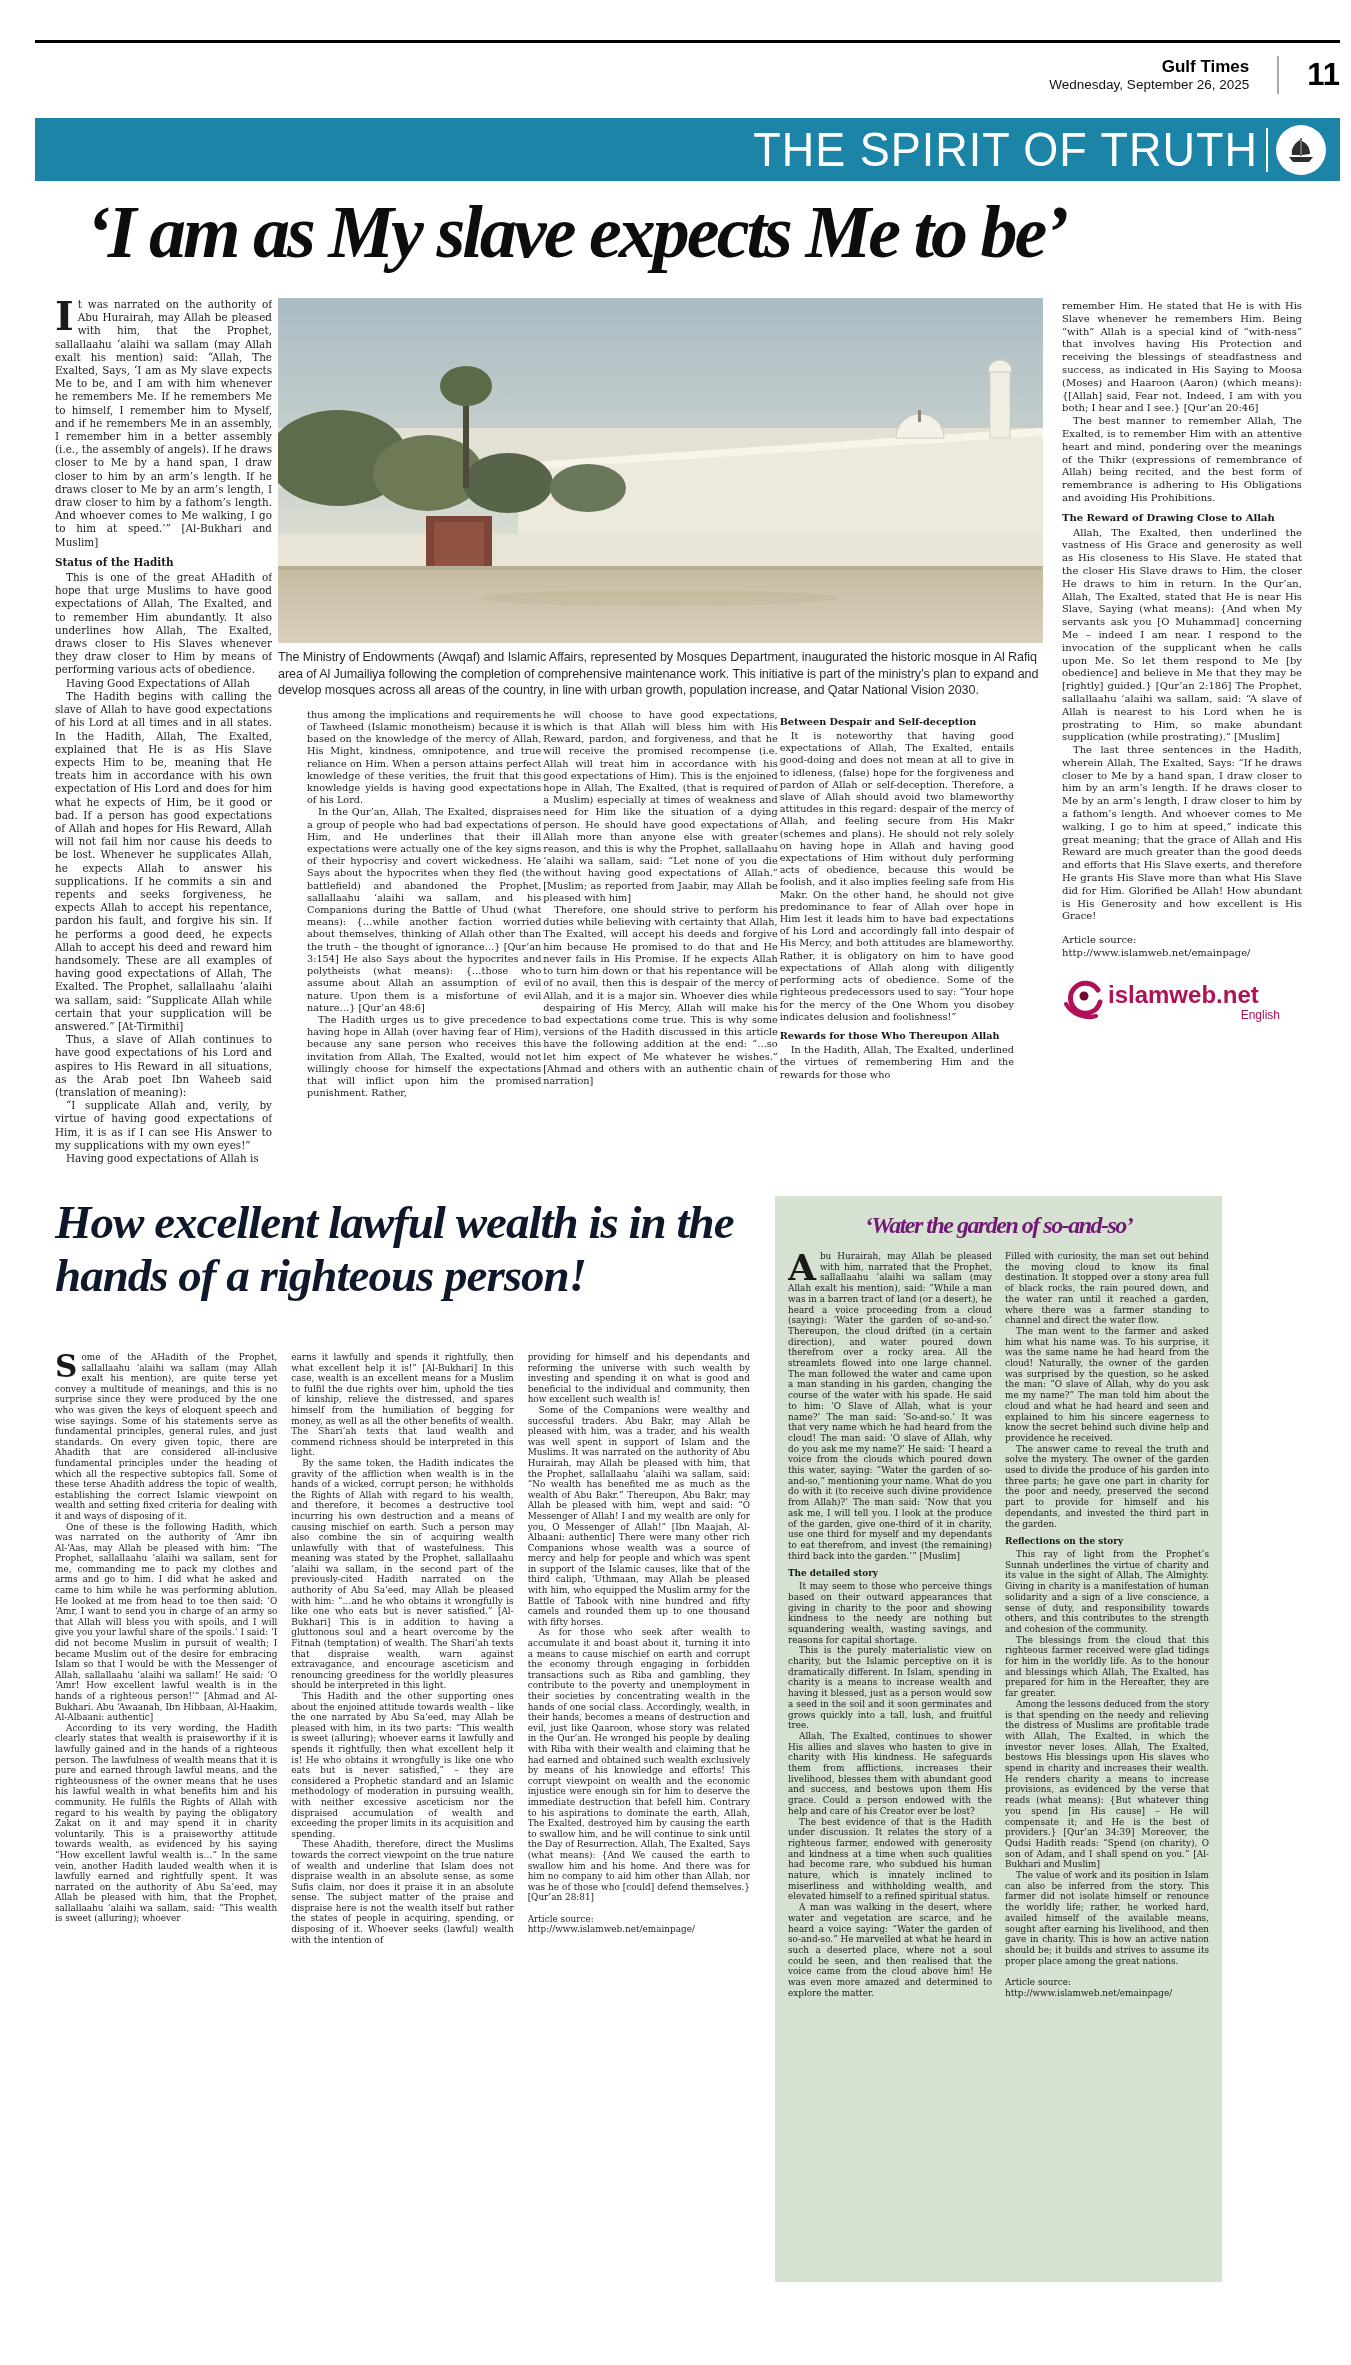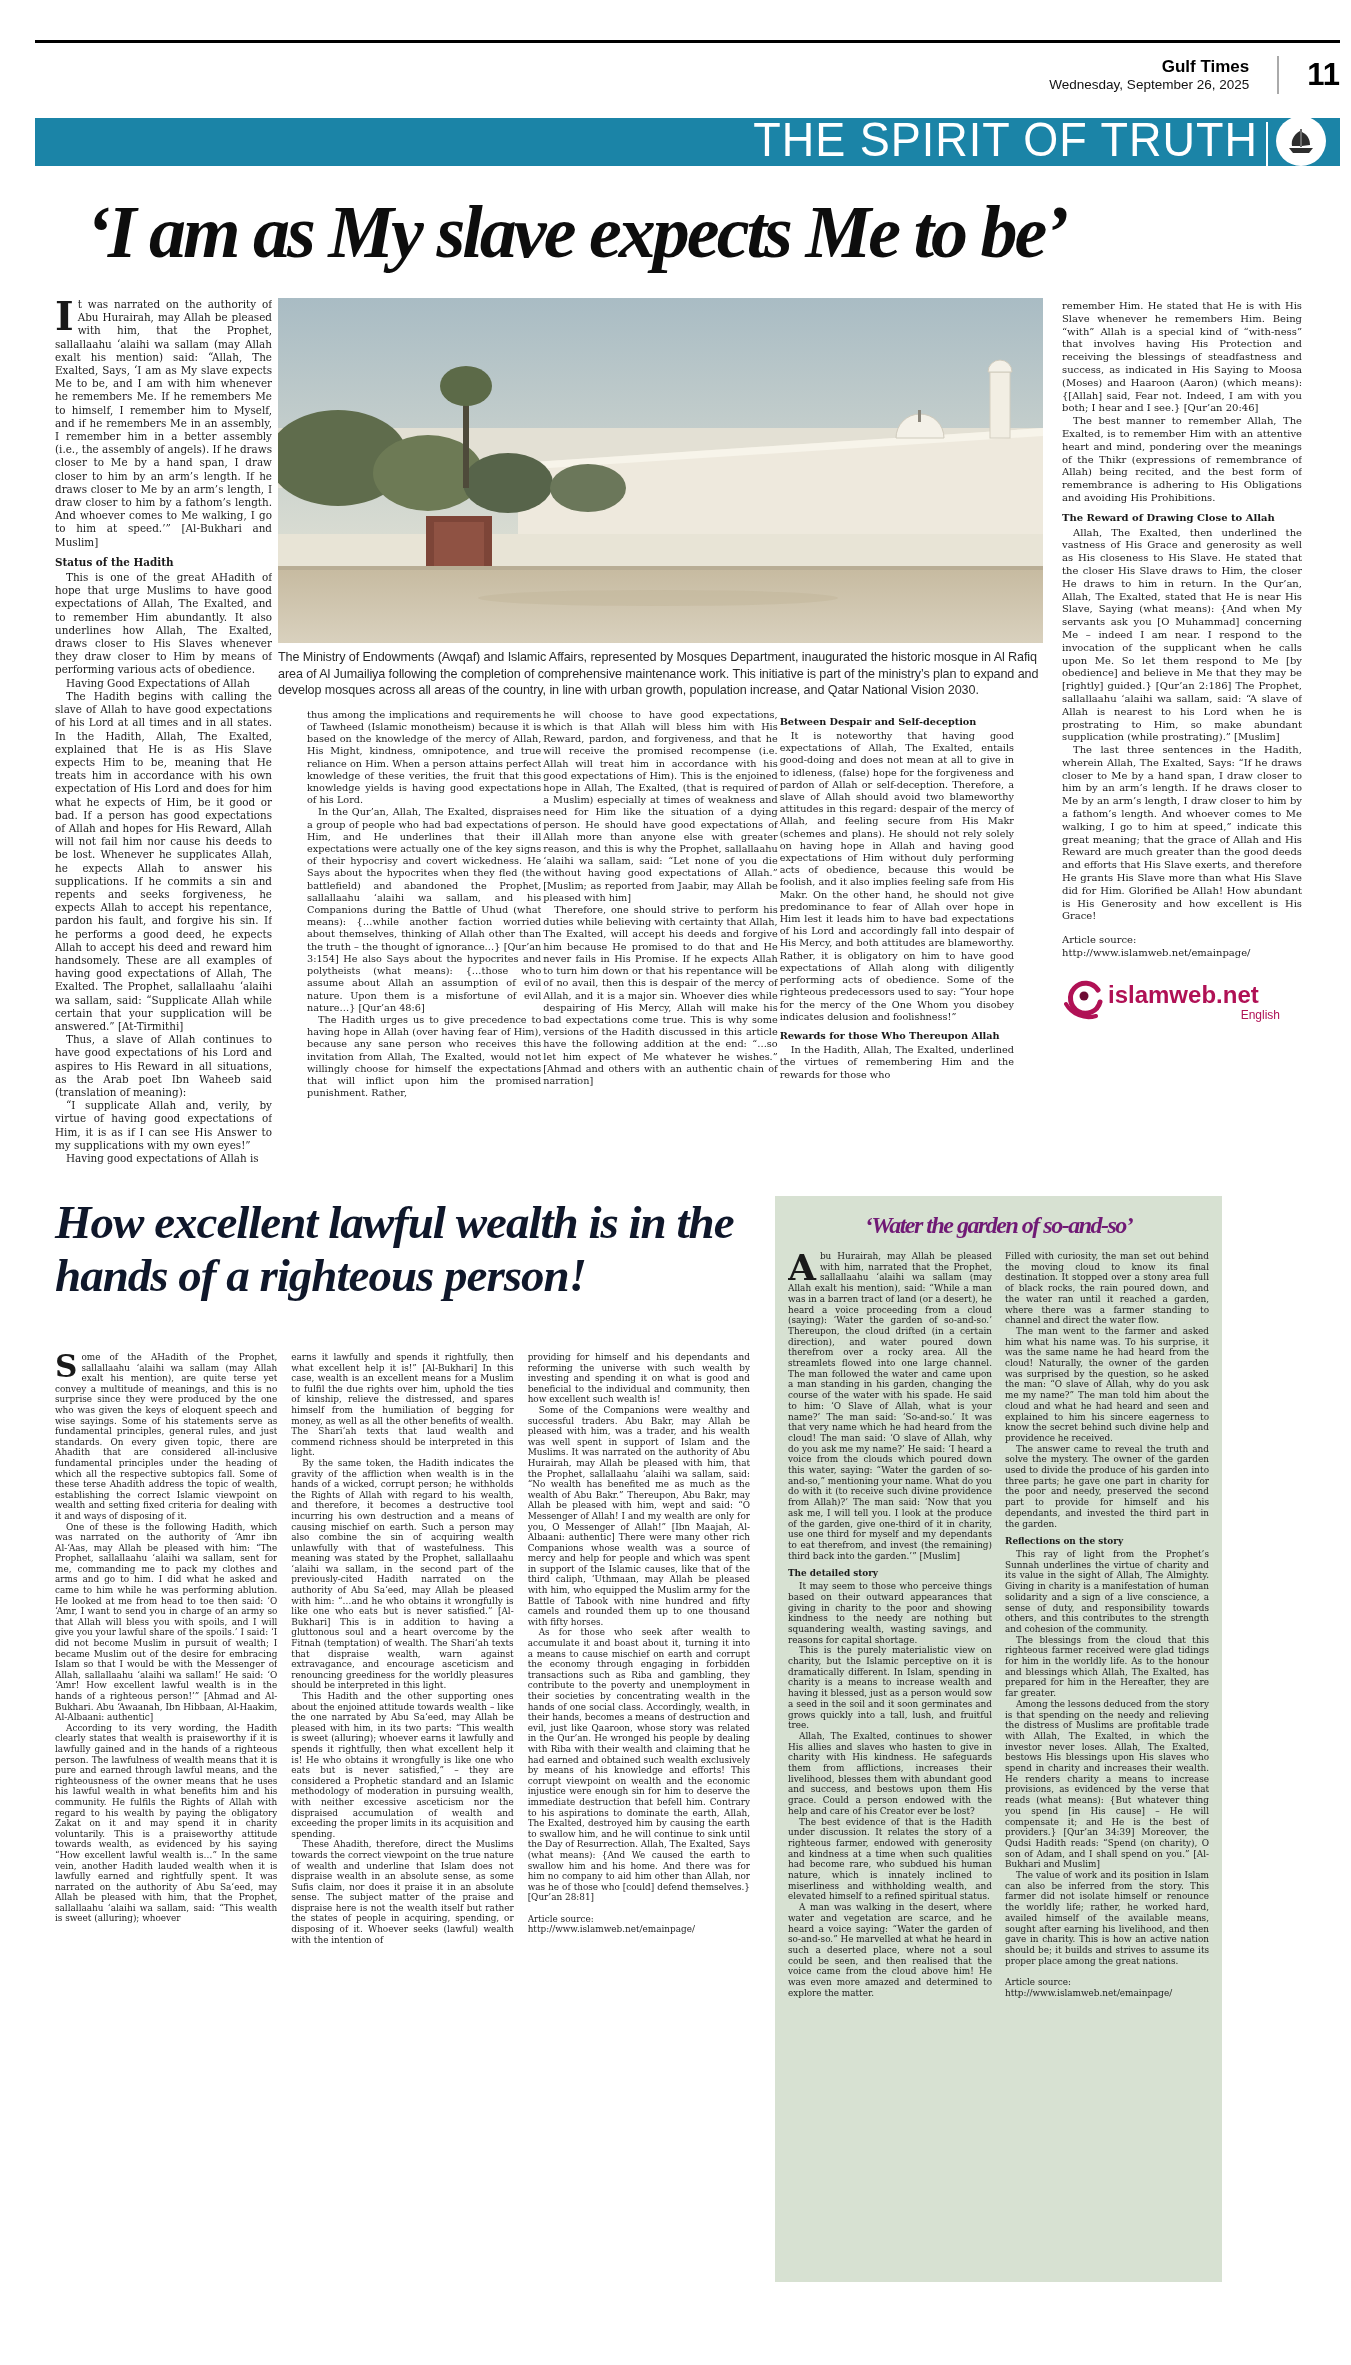--- a/index.html
+++ b/index.html
@@ -7,34 +7,34 @@
         font-family:"DejaVu Serif",serif;color:#1a1a1a;}
   
   #toprule{position:absolute;left:35px;top:40px;width:1305px;height:3px;background:#000;}
   #mast{position:absolute;left:900px;top:56px;width:440px;display:flex;justify-content:flex-end;align-items:center;gap:28px;font-family:"Liberation Sans",sans-serif;}
   #mast .titles{text-align:right;line-height:1.15;}
   #mast .paper{font-size:17px;font-weight:bold;color:#000;}
   #mast .date{font-size:13.5px;color:#111;}
   #mast .vr{width:2px;height:38px;background:#aaa;}
   #mast .pageno{font-size:31px;font-weight:bold;color:#000000;}
   
-  #banner{position:absolute;left:35px;top:118px;width:1305px;height:48px;background:#1b84a7;
-          display:flex;align-items:flex-end;justify-content:flex-end;gap:8px;padding-right:14px;box-sizing:border-box;}
+  #banner{position:absolute;left:35px;top:118px;width:1305px;height:63px;background:#1b84a7;
+          display:flex;align-items:center;justify-content:flex-end;gap:8px;padding-right:14px;box-sizing:border-box;}
   #banner .btitle{color:#fff;font-family:"Liberation Sans",sans-serif;font-size:45px;font-weight:400;letter-spacing:1px;transform:scaleY(1.08);white-space:nowrap;}
   #banner .bvr{width:2px;height:44px;background:#fff;}
   #banner .bcircle{width:50px;height:50px;border-radius:50%;background:#fff;display:flex;align-items:center;justify-content:center;}
   
   #hl1{position:absolute;left:38px;top:190px;width:1292px;font-style:italic;font-weight:bold;
        font-family:"Liberation Serif",serif;font-size:74px;letter-spacing:-3px;white-space:nowrap;color:#0d0d0d;margin-left:48px;}
   
   .col{overflow:hidden;text-align:justify;}
   #a1col1{position:absolute;left:55px;top:298px;width:217px;height:884px;font-size:10.4px;line-height:13.2px;}
   #photoblock{position:absolute;left:278px;top:298px;width:765px;height:884px;}
   #caption{margin-top:6px;font-family:"Liberation Sans",sans-serif;font-size:12.6px;line-height:1.32;color:#2b2b2b;letter-spacing:-0.1px;}
-  #photocols{display:flex;gap:2px;padding:0 29px;margin-top:10px;height:456px;}
+  #photocols{display:flex;gap:2px;padding:0 29px;margin-top:10px;height:456px;justify-content:flex-end;}
   #photocols .pcol{flex:1;font-size:9.7px;line-height:12.2px;overflow:hidden;text-align:justify;}
   #a1colR{position:absolute;left:1062px;top:300px;width:240px;height:882px;font-size:10px;line-height:12.8px;}
   
   p{margin:0;}
   .t-p{text-indent:11px;}
   .t-p0{}
   .t-sub{font-weight:bold;margin-top:7px;margin-bottom:2px;text-align:left;}
   .t-src{margin-top:11px;text-align:left;}
   .dc{float:left;font-weight:bold;font-size:40px;line-height:31px;padding:2px 4px 0 0;}
   #a2cols .dc{font-size:31px;line-height:24px;}

